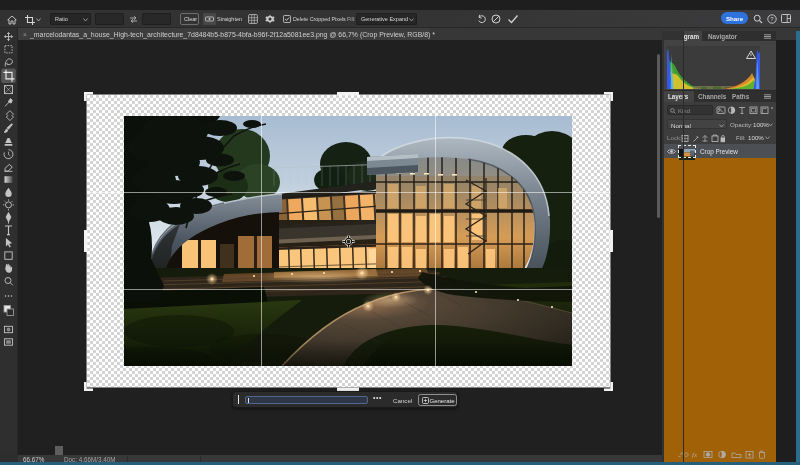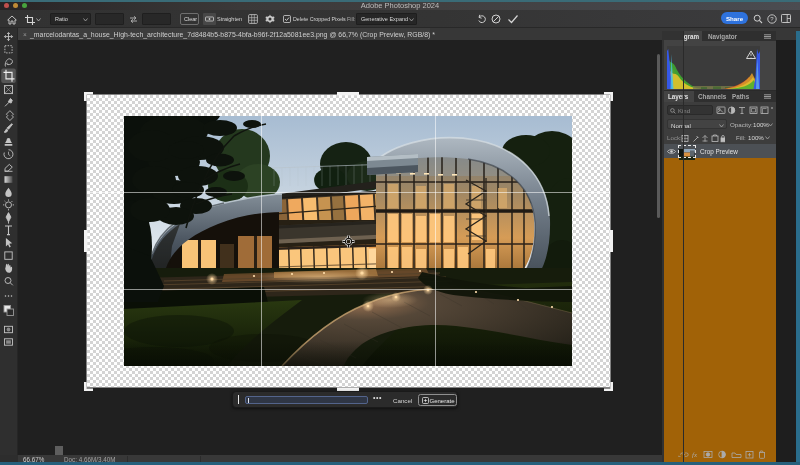--- a/index.html
+++ b/index.html
@@ -6,27 +6,20 @@
   body{width:800px;height:465px;overflow:hidden;background:#1e1e1e;
        font-family:"Liberation Sans",sans-serif;-webkit-font-smoothing:antialiased;}
   #app{position:relative;width:800px;height:465px;background:#1e1e1e;}
   .abs{position:absolute;}
   .txt{color:#c9c9c9;font-size:7px;white-space:nowrap;}
 </style>
 </head>
 <body>
 <div id="app">
 
-  <div class="abs" style="left:0;top:0;width:800px;height:10px;background:linear-gradient(90deg,#282425 0%,#3b3939 30%,#413f40 55%,#45464a 80%,#4b4c51 100%);">
-      <div class="abs" style="left:0;top:0;width:800px;height:1.5px;background:#3a6b77;"></div>
-    <div class="abs" style="left:4px;top:3px;width:5px;height:5px;border-radius:50%;background:#c0504d;"></div>
-    <div class="abs" style="left:13px;top:3px;width:5px;height:5px;border-radius:50%;background:#c08b36;"></div>
-    <div class="abs" style="left:22px;top:3px;width:5px;height:5px;border-radius:50%;background:#47a33e;"></div>
-    <div class="abs" style="left:0;top:1px;width:800px;text-align:center;font-size:7.5px;color:#bebcbc;">Adobe Photoshop 2024</div>
-  </div>
 
   <div class="abs" style="left:0;top:10px;width:800px;height:18px;background:linear-gradient(90deg,#323232 0%,#343434 55%,#3c3c3e 100%);border-bottom:1px solid #282828;box-sizing:border-box;">
 
     <svg class="abs" style="left:7px;top:4.5px" width="10" height="10" viewBox="0 0 10 10">
         <path d="M5 1 L9.3 5 H8 V9 H6 V6 H4 V9 H2 V5 H0.7 Z" fill="none" stroke="#cfcfcf" stroke-width="0.9"></path>
       </svg>
 
     <svg class="abs" style="left:25px;top:4.5px" width="10" height="10" viewBox="0 0 10 10">
         <path d="M2.5 0 V7.5 H10 M0 2.5 H7.5 V10" fill="none" stroke="#d4d4d4" stroke-width="1.1"></path>
       </svg>

